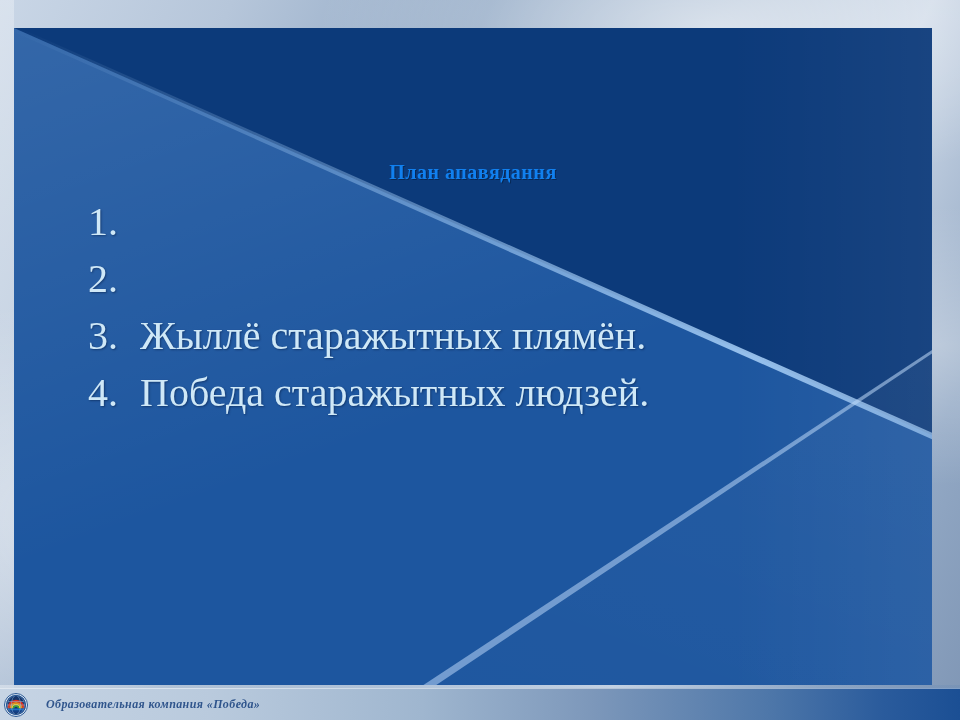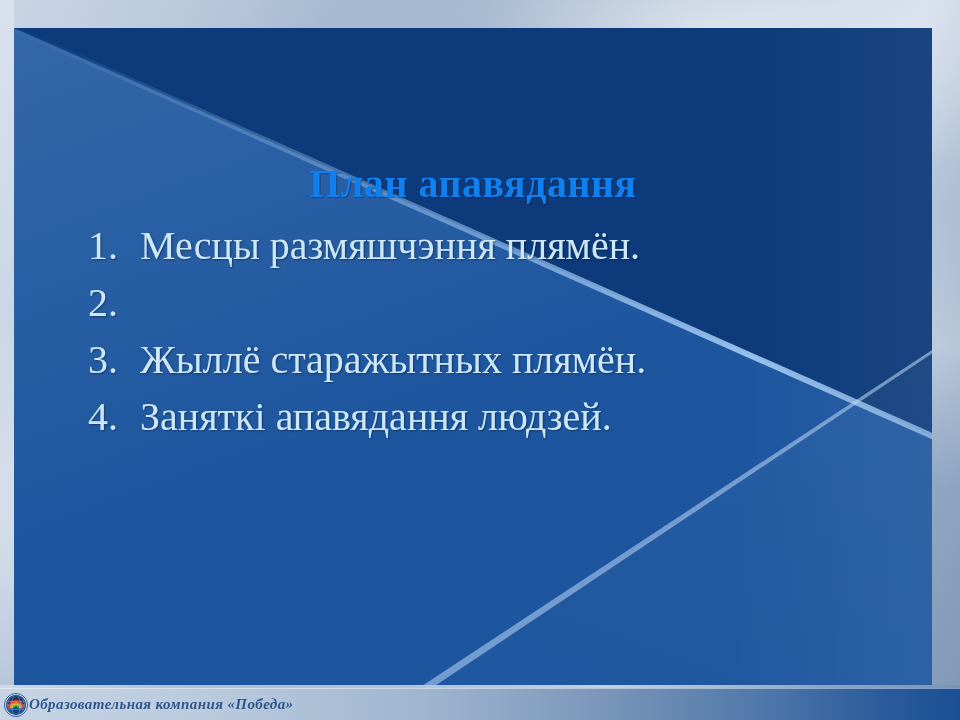--- a/index.html
+++ b/index.html
@@ -85,21 +85,21 @@
   #content {
     position: absolute;
     left: 0;
     top: 132px;
     width: 918px;
     z-index: 6;
   }
 
   #slide-title {
     text-align: center;
-    font-size: 40px;
+    font-size: 20px;
     font-weight: bold;
     color: #1180ef;
     letter-spacing: 0.5px;
     text-shadow: 1px 1px 0 rgba(0,0,0,0.30);
     margin: 0 0 9px 0;
     line-height: 1.2;
   }
 
   #plan-list {
     list-style: none;
@@ -149,25 +149,25 @@
 
   #footer-logo {
     width: 26px;
     height: 26px;
     margin-left: 3px;
     flex: 0 0 26px;
     position: relative;
   }
 
   #footer-brand {
-    margin-left: 0;
+    margin-left: 17px;
     font-family: "Liberation Serif", "DejaVu Serif", serif;
     font-style: italic;
     font-weight: bold;
-    font-size: 15px;
+    font-size: 12px;
     color: #17407e;
     letter-spacing: 0.4px;
     white-space: nowrap;
     opacity: 0.85;
   }
 
   
   #left-edge-band {
     position: absolute;
     left: 0;
@@ -206,32 +206,31 @@
     <div class="wedge" id="diagonal-cross"></div>
     <div class="wedge" id="panel-right-sheen"></div>
 
     <div id="content">
 
       <h1 id="slide-title">План апавядання</h1>
 
       <ol id="plan-list">
         <li class="plan-item">
           <span class="plan-num">1.</span>
-          <span class="plan-text">Месцы размяшчэння плямён.</span>
         </li>
         <li class="plan-item">
           <span class="plan-num">2.</span>
         </li>
         <li class="plan-item">
           <span class="plan-num">3.</span>
           <span class="plan-text">Жыллё старажытных плямён.</span>
         </li>
         <li class="plan-item">
           <span class="plan-num">4.</span>
-          <span class="plan-text">Заняткі апавядання людзей.</span>
+          <span class="plan-text">Победа старажытных людзей.</span>
         </li>
       </ol>
 
     </div>
   </div>
 
   <div id="bottom-gap-band"></div>
 
   <div id="footer-strip">
     <div id="footer-logo">

